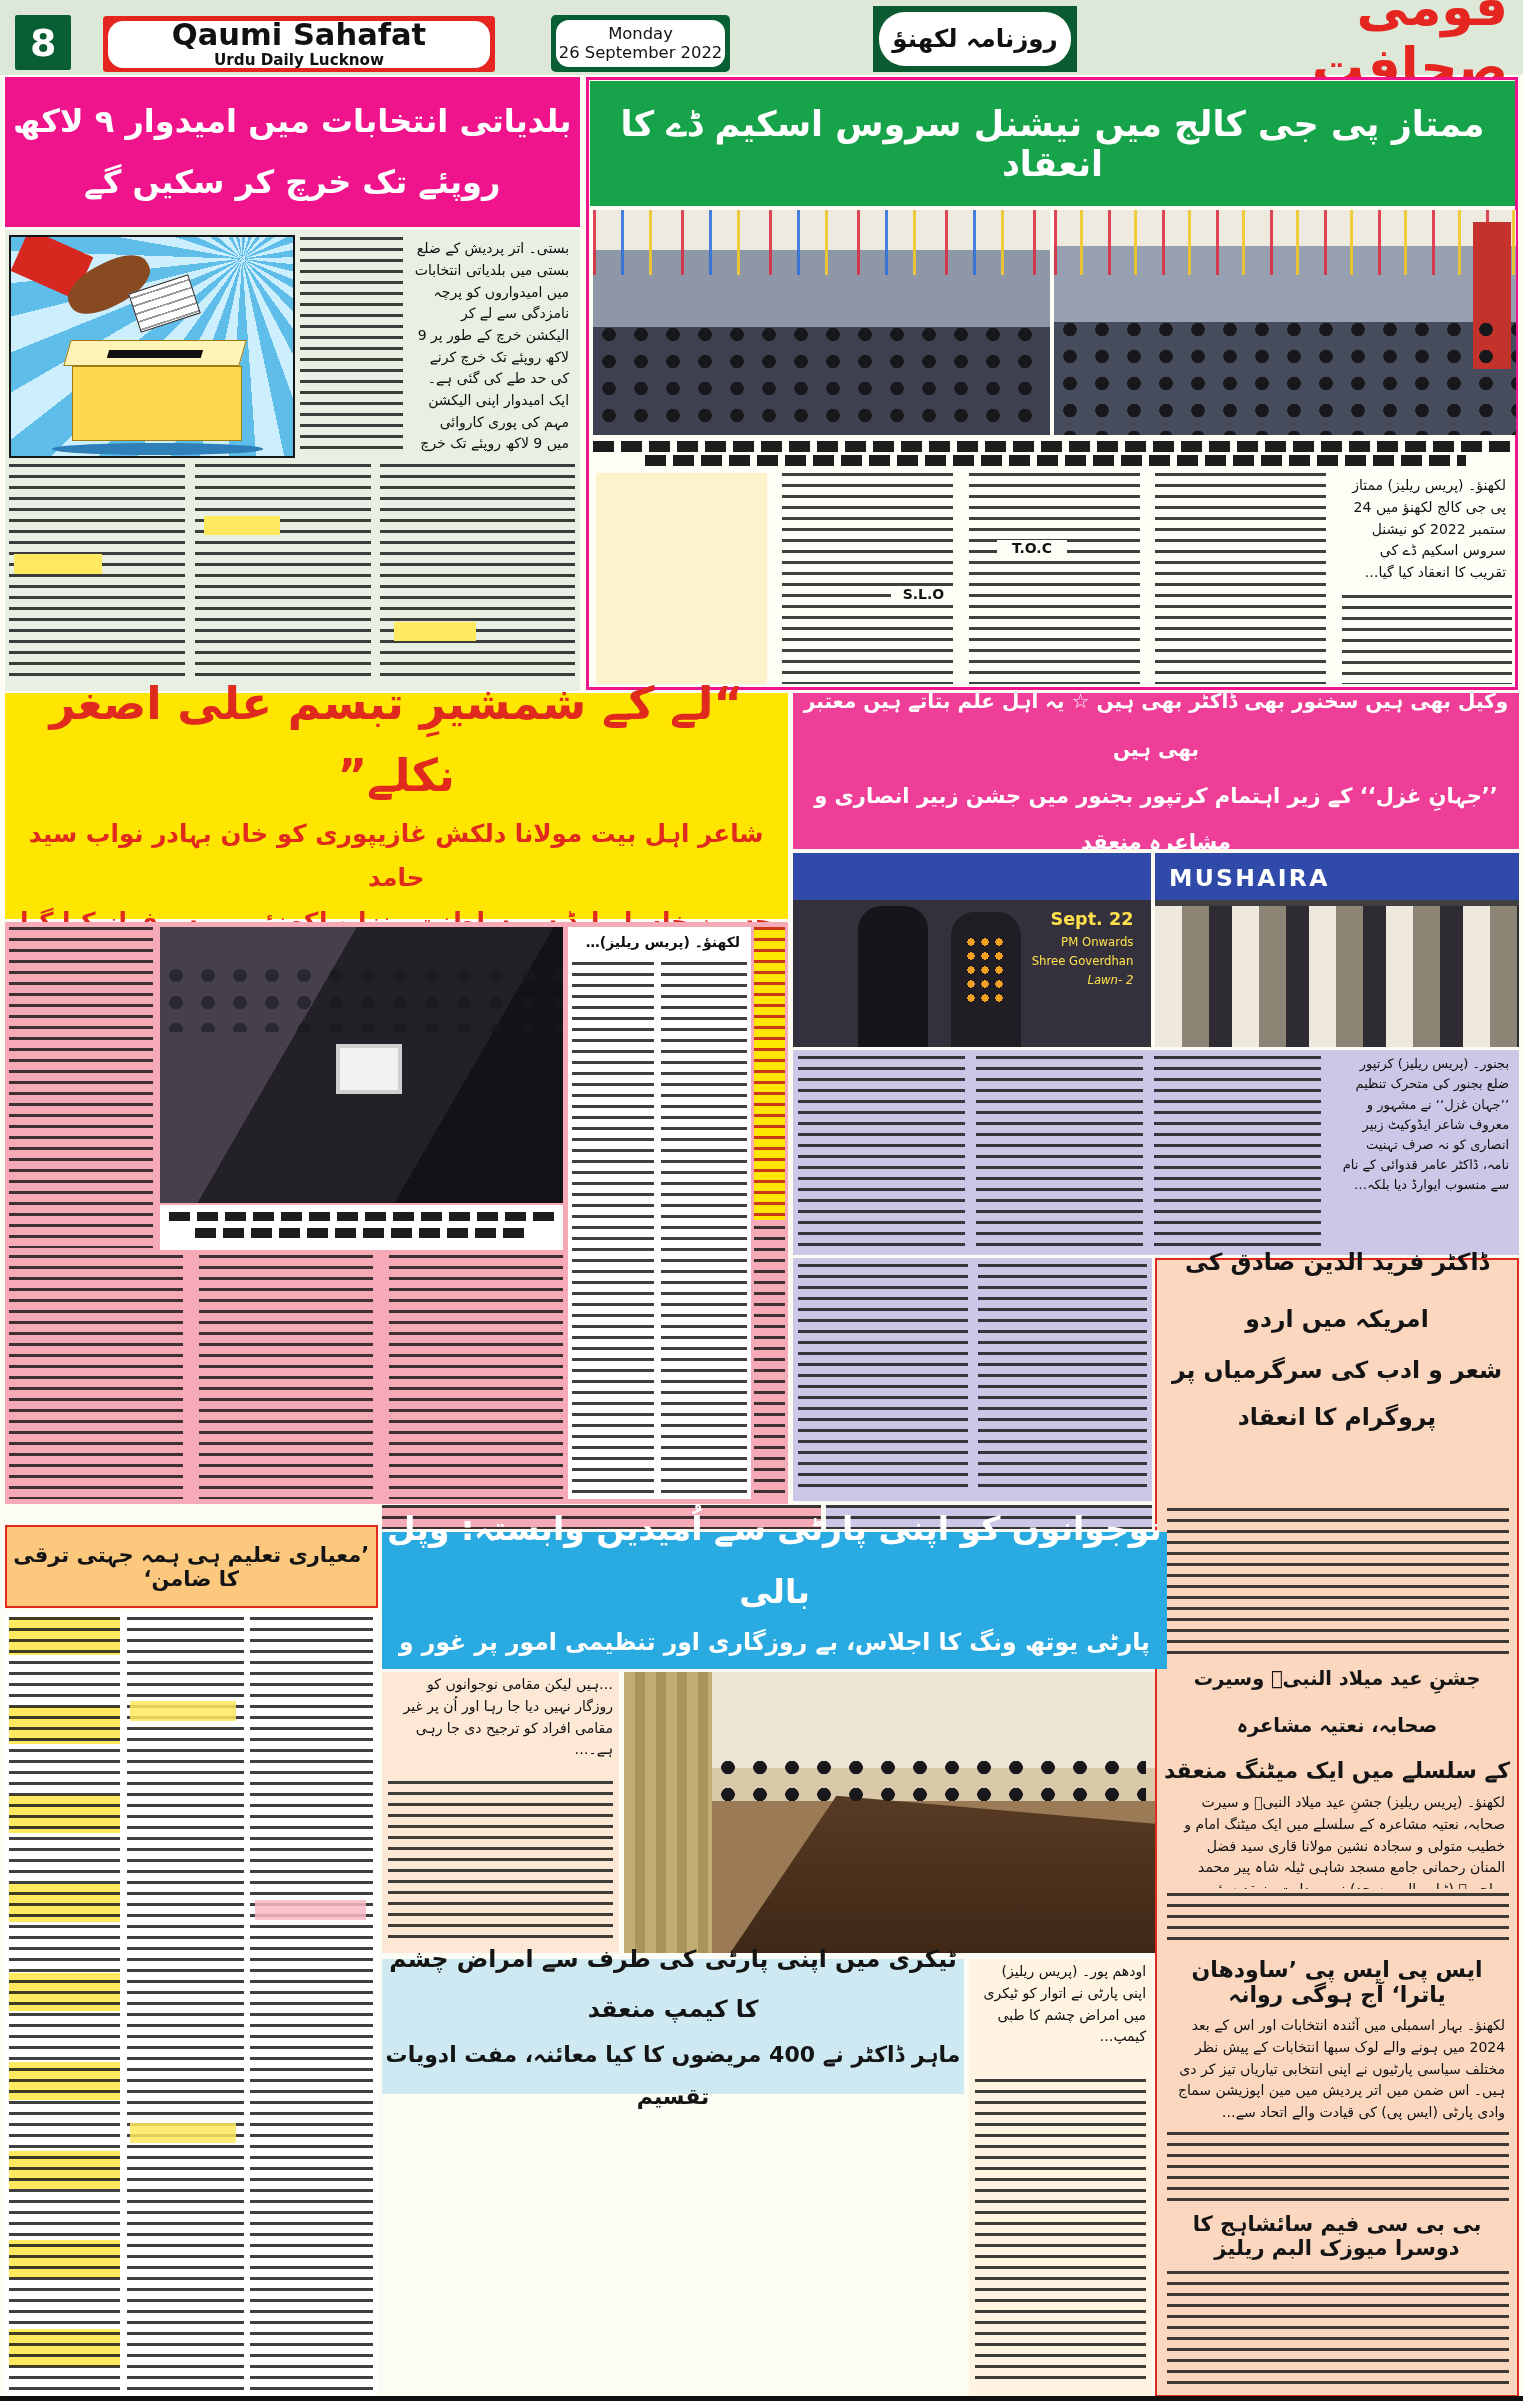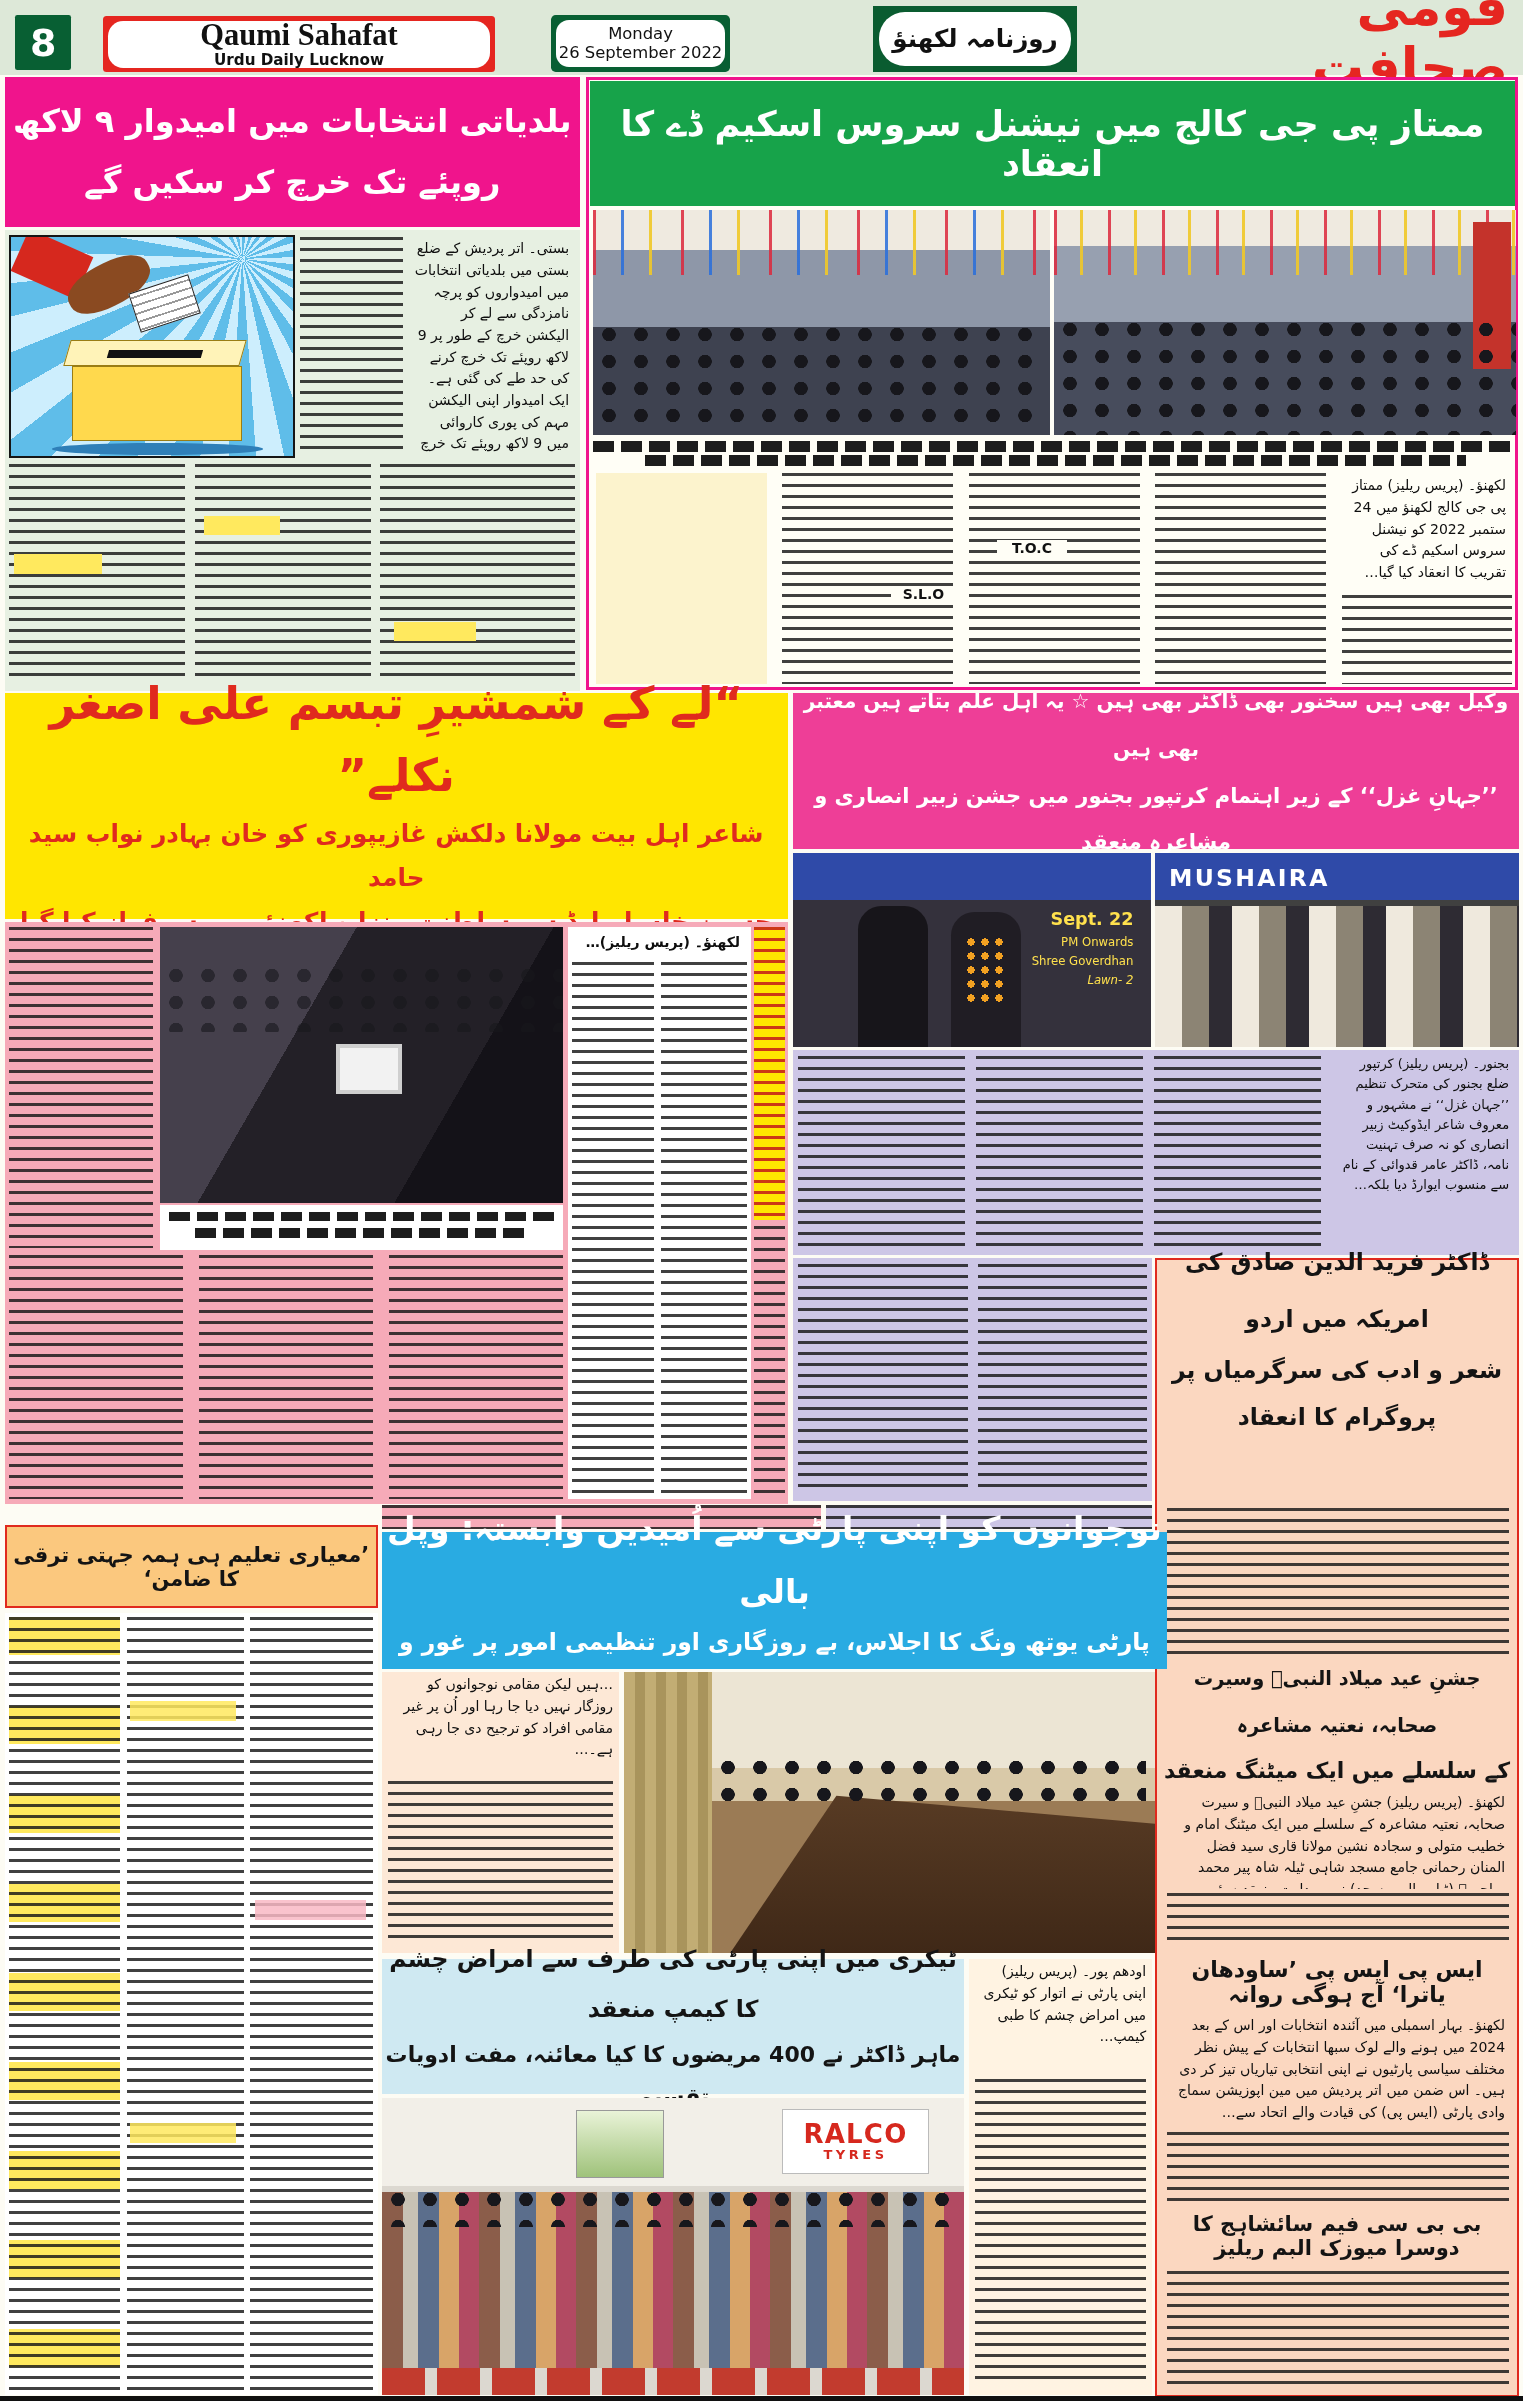--- a/index.html
+++ b/index.html
@@ -28,21 +28,21 @@
   <div class="abs" style="left:0;top:0;width:1524px;height:75px;background:#dde8d8;"></div>
 
   <div class="abs" style="left:15.2px;top:15.2px;width:56px;height:55px;background:#085f33;border-radius:2.3px;
               display:flex;align-items:center;justify-content:center;color:#fff;
               font-size:38px;font-weight:bold;">8</div>
 
   <div class="abs" style="left:103px;top:16.4px;width:392px;height:56px;background:#e52620;border-radius:3.5px;
               padding:4.7px;">
     <div style="background:#fff;border-radius:15.2px;height:100%;display:flex;flex-direction:column;
                 align-items:center;justify-content:center;">
-      <div style="font-size:30.5px;font-weight:bold;color:#111;line-height:1.0;font-family:Liberation Serif, serif;">Qaumi Sahafat</div>
+      <div style="font-size:30.5px;font-weight:bold;color:#111;line-height:1.0;">Qaumi Sahafat</div>
       <div style="font-size:15.2px;font-weight:bold;color:#111;">Urdu Daily Lucknow</div>
     </div>
   </div>
 
   <div class="abs" style="left:551px;top:15.2px;width:179px;height:57px;background:#085f33;border-radius:4.7px;padding:5.3px;">
     <div style="background:#fff;border-radius:13px;height:100%;display:flex;flex-direction:column;
                 align-items:center;justify-content:center;">
       <div style="font-size:16.4px;color:#111;line-height:1.1;">Monday</div>
       <div style="font-size:16.4px;color:#111;">26 September  2022</div>
     </div>
@@ -247,34 +247,20 @@
                 clip-path:polygon(20% 100%,40% 44%,100% 54%,100% 100%);
                 background:linear-gradient(#6b4a2e,#3f2817);"></div>
     <div class="abs heads" style="left:88px;top:82px;width:434px;height:53px;"></div>
   </div>
 
   <div class="abs hl u" style="left:382px;top:1959px;width:582px;height:135px;background:#cfe9f2;color:#141414;">
     <div style="font-size:23.5px;line-height:2.1;">ٹیکری میں اپنی پارٹی کی طرف سے امراض چشم کا کیمپ منعقد</div>
     <div style="font-size:22px;line-height:1.9;">ماہر ڈاکٹر نے 400 مریضوں کا کیا معائنہ، مفت ادویات تقسیم</div>
   </div>
 
-  <div class="abs" style="left:382px;top:2098px;width:582px;height:297px;background:#dcd8d0;overflow:hidden;">
-    <div class="abs" style="left:0;top:0;width:100%;height:88px;background:#f2efe8;"></div>
-    <div class="abs" style="right:35px;top:10.6px;width:147px;height:65px;background:#ffffff;border:1.8px solid #bbb;
-                display:flex;flex-direction:column;align-items:center;justify-content:center;">
-      <div style="color:#d6281e;font-size:26px;font-weight:bold;letter-spacing:1.2px;line-height:1;">RALCO</div>
-      <div style="color:#d6281e;font-size:13px;font-weight:bold;letter-spacing:3.5px;">TYRES</div>
-    </div>
-    <div class="abs" style="left:194px;top:11.7px;width:88px;height:68px;background:linear-gradient(#e9f3d8,#9fc27a);border:1.2px solid #999;"></div>
-    <div class="abs" style="left:0;top:94px;width:100%;height:176px;
-                background:repeating-linear-gradient(90deg,#8b5d4a 0 21px,#c8c2b4 21px 36px,#5b6e8c 36px 57px,#d8a468 57px 77px,#b24a62 77px 97px);"></div>
-    <div class="abs heads" style="left:0;top:88px;width:100%;height:41px;"></div>
-    <div class="abs" style="left:0;top:270px;width:100%;height:27px;
-                background:repeating-linear-gradient(90deg,#c23b2e 0 43px,#dcd8d0 43px 55px);"></div>
-  </div>
 
   <div class="abs" style="left:969px;top:1959px;width:183px;height:436px;background:#fff3e2;">
     <div class="u lead" style="height:111px;">اودھم پور۔ (پریس ریلیز) اپنی پارٹی نے اتوار کو ٹیکری میں امراض چشم کا طبی کیمپ…</div>
     <div class="tl" style="margin:4.7px 5.9px;height:305px;"></div>
   </div>
 
   <div class="abs" style="left:0;top:2396px;width:1524px;height:5.3px;background:#101010;"></div>
 
 </div>
 

